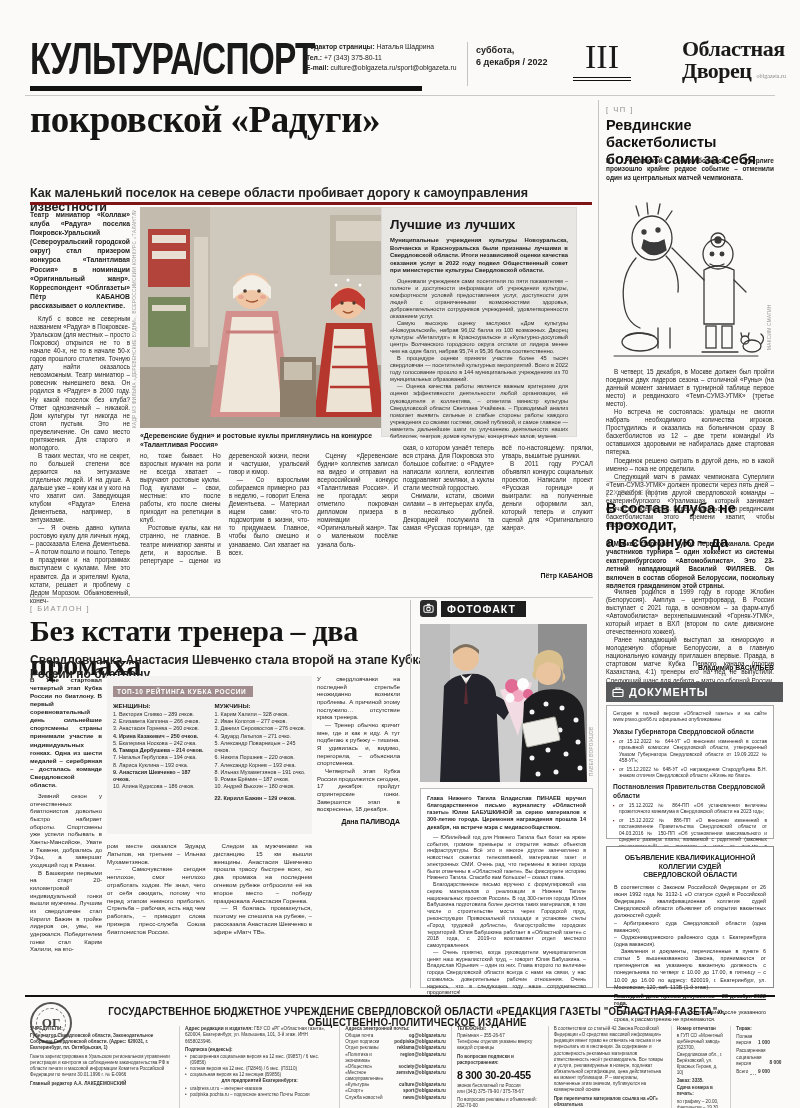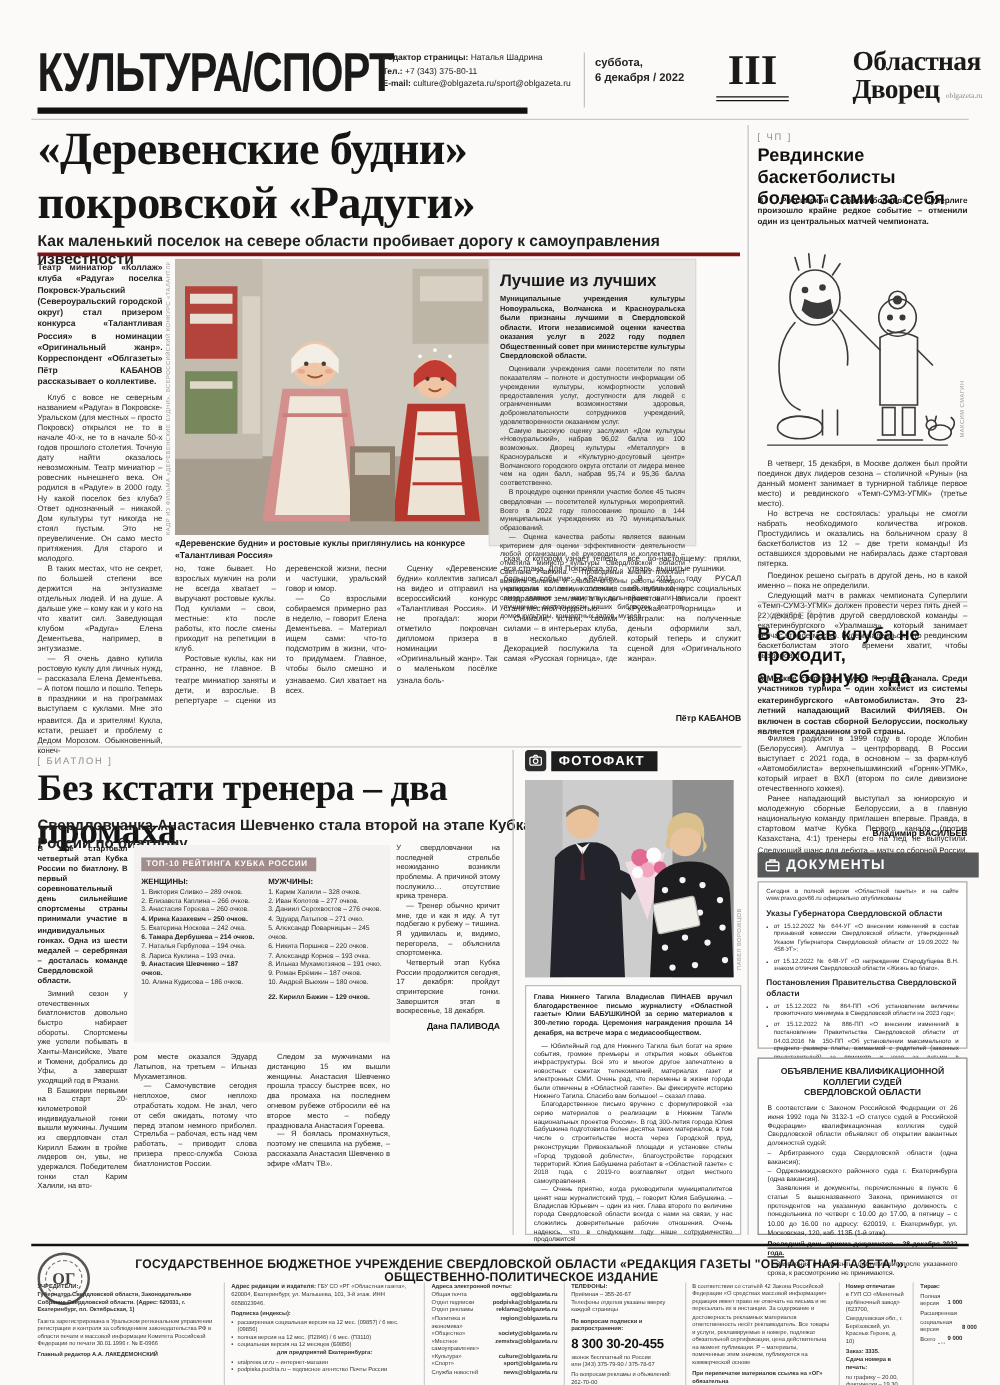--- a/index.html
+++ b/index.html
@@ -8,21 +8,21 @@
 .abs{position:absolute}
 .serif{font-family:"Liberation Serif",serif}
 
 .kultura{font-size:44px;font-weight:bold;letter-spacing:-1px;transform:scaleX(.76);transform-origin:left top;white-space:nowrap;line-height:1.05}
 .kultura-rule{background:#111}
 .ed-line{font-size:6.8px;line-height:1.55;color:#222}
 .ed-line b{font-weight:bold}
 .vr{background:#c4c4c4;width:1px}
 .hr{background:#c9c9c9;height:1px}
 .date{font-size:9px;font-weight:bold;line-height:1.35;color:#222}
-.roman{font-size:34px;line-height:1;text-align:center;border-bottom:4px double #111;padding-bottom:3px;font-weight:bold}
+.roman{font-size:34px;line-height:1;text-align:center;border-bottom:4px double #111;padding-bottom:3px;font-weight:normal}
 .brand{font-size:22px;font-weight:bold;line-height:1.02;letter-spacing:-.5px}
 .brand-site{font-size:6px;color:#8a8a8a;font-weight:normal;letter-spacing:0}
 
 .mh{font-size:37px;line-height:1.16;font-weight:600;letter-spacing:-.5px;color:#151515}
 .sub{font-size:12.5px;font-weight:bold;color:#222}
 .redrule{background:#7e1416}
 .tag{font-size:7.5px;color:#8f8f8f;letter-spacing:1.5px}
 .h2{font-size:14.5px;font-weight:bold;line-height:1.18;color:#111}
 .h2-serif{font-size:30px;font-weight:600;letter-spacing:-.3px;color:#151515}
 .sub2{font-size:12px;font-weight:bold;color:#222}
@@ -108,21 +108,20 @@
   <div>6 декабря / 2022</div>
 </div>
 <div class="abs roman serif" style="left:573px;top:40px;width:58px">III</div>
 <div class="abs brand serif" style="left:682px;top:38px;width:120px">
   <div>Областная</div>
   <div><span>Дворец</span> <span class="brand-site">oblgazeta.ru</span></div>
 </div>
 <div class="abs hr" style="left:25px;top:95px;width:750px"></div>
 
 <div class="abs mh serif" style="left:30px;top:99px;width:562px">
-  <div>«Деревенские будни»</div>
   <div>покровской «Радуги»</div>
 </div>
 <div class="abs sub" style="left:30px;top:186px;width:562px">Как маленький поселок на севере области пробивает дорогу к самоуправления известности</div>
 <div class="abs redrule" style="left:30px;top:202px;width:562px;height:3px"></div>
 
 <div class="abs col1" style="left:30px;top:210px;width:100px;height:376px">
   <p class="lead noind" style="margin-bottom:5px">Театр миниатюр «Коллаж» клуба «Радуга» поселка Покровск-Уральский (Североуральский городской округ) стал призером конкурса «Талантливая Россия» в номинации «Оригинальный жанр». Корреспондент «Облгазеты» Пётр КАБАНОВ рассказывает о коллективе.</p>
   <div class="bt">
     <p>Клуб с вовсе не северным названием «Радуга» в Покровске-Уральском (для местных – просто Покровск) открылся не то в начале 40-х, не то в начале 50-х годов прошлого столетия. Точную дату найти оказалось невозможным. Театр миниатюр – ровесник нынешнего века. Он родился в «Радуге» в 2000 году. Ну какой поселок без клуба? Ответ однозначный – никакой. Дом культуры тут никогда не стоял пустым. Это не преувеличение. Он само место притяжения. Для старого и молодого.</p>
     <p>В таких местах, что не секрет, по большей степени все держится на энтузиазме отдельных людей. И на душе. А дальше уже – кому как и у кого на что хватит сил. Заведующая клубом «Радуга» Елена Дементьева, например, в энтузиазме.</p>
@@ -174,21 +173,21 @@
 </div>
 <div class="abs caption" style="left:140px;top:432px;width:258px">«Деревенские будни» и ростовые куклы приглянулись на конкурсе «Талантливая Россия»</div>
 
 <div class="abs bt cols3" style="left:140px;top:452px;width:258px;height:132px">
   <p class="noind">но, тоже бывает. Но взрослых мужчин на роли не всегда хватает – выручают ростовые куклы. Под куклами – свои, местные: кто после работы, кто после смены приходит на репетиции в клуб.</p>
   <p>Ростовые куклы, как ни странно, не главное. В театре миниатюр заняты и дети, и взрослые. В репертуаре – сценки из деревенской жизни, песни и частушки, уральский говор и юмор.</p>
   <p>— Со взрослыми собираемся примерно раз в неделю, – говорит Елена Дементьева. – Материал ищем сами: что-то подсмотрим в жизни, что-то придумаем. Главное, чтобы было смешно и узнаваемо. Сил хватает на всех.</p>
   <p>Сценку «Деревенские будни» коллектив записал на видео и отправил на всероссийский конкурс «Талантливая Россия». И не прогадал: жюри отметило покровчан дипломом призера в номинации «Оригинальный жанр». Так о маленьком посёлке узнала боль-</p>
 </div>
 
-<div class="abs bestbox" style="left:391px;top:207px;width:166px;height:230px">
+<div class="abs bestbox" style="left:381px;top:207px;width:196px;height:230px">
   <h3>Лучшие из лучших</h3>
   <div class="lead">Муниципальные учреждения культуры Новоуральска, Волчанска и Красноуральска были признаны лучшими в Свердловской области. Итоги независимой оценки качества оказания услуг в 2022 году подвел Общественный совет при министерстве культуры Свердловской области.</div>
   <p>Оценивали учреждения сами посетители по пяти показателям – полноте и доступности информации об учреждении культуры, комфортности условий предоставления услуг, доступности для людей с ограниченными возможностями здоровья, доброжелательности сотрудников учреждений, удовлетворенности оказанием услуг.</p>
   <p>Самую высокую оценку заслужил «Дом культуры «Новоуральский», набрав 96,02 балла из 100 возможных. Дворец культуры «Металлург» в Красноуральске и «Культурно-досуговый центр» Волчанского городского округа отстали от лидера менее чем на один балл, набрав 95,74 и 95,36 балла соответственно.</p>
   <p>В процедуре оценки приняли участие более 45 тысяч свердловчан — посетителей культурных мероприятий. Всего в 2022 году голосование прошло в 144 муниципальных учреждениях из 70 муниципальных образований.</p>
   <p>— Оценка качества работы является важным критерием для оценки эффективности деятельности любой организации, её руководителя и коллектива, – отметила министр культуры Свердловской области Светлана Учайкина. – Проводимый анализ помогает выявить сильные и слабые стороны работы каждого учреждения со своими гостями, своей публикой, и самое главное — наметить дальнейшие шаги по улучшению деятельности наших библиотек, театров, домов культуры, концертных залов, музеев.</p>
 </div>
 
 <div class="abs" style="left:403px;top:444px;width:190px;height:142px">
   <div class="bt cols2" style="height:128px">

